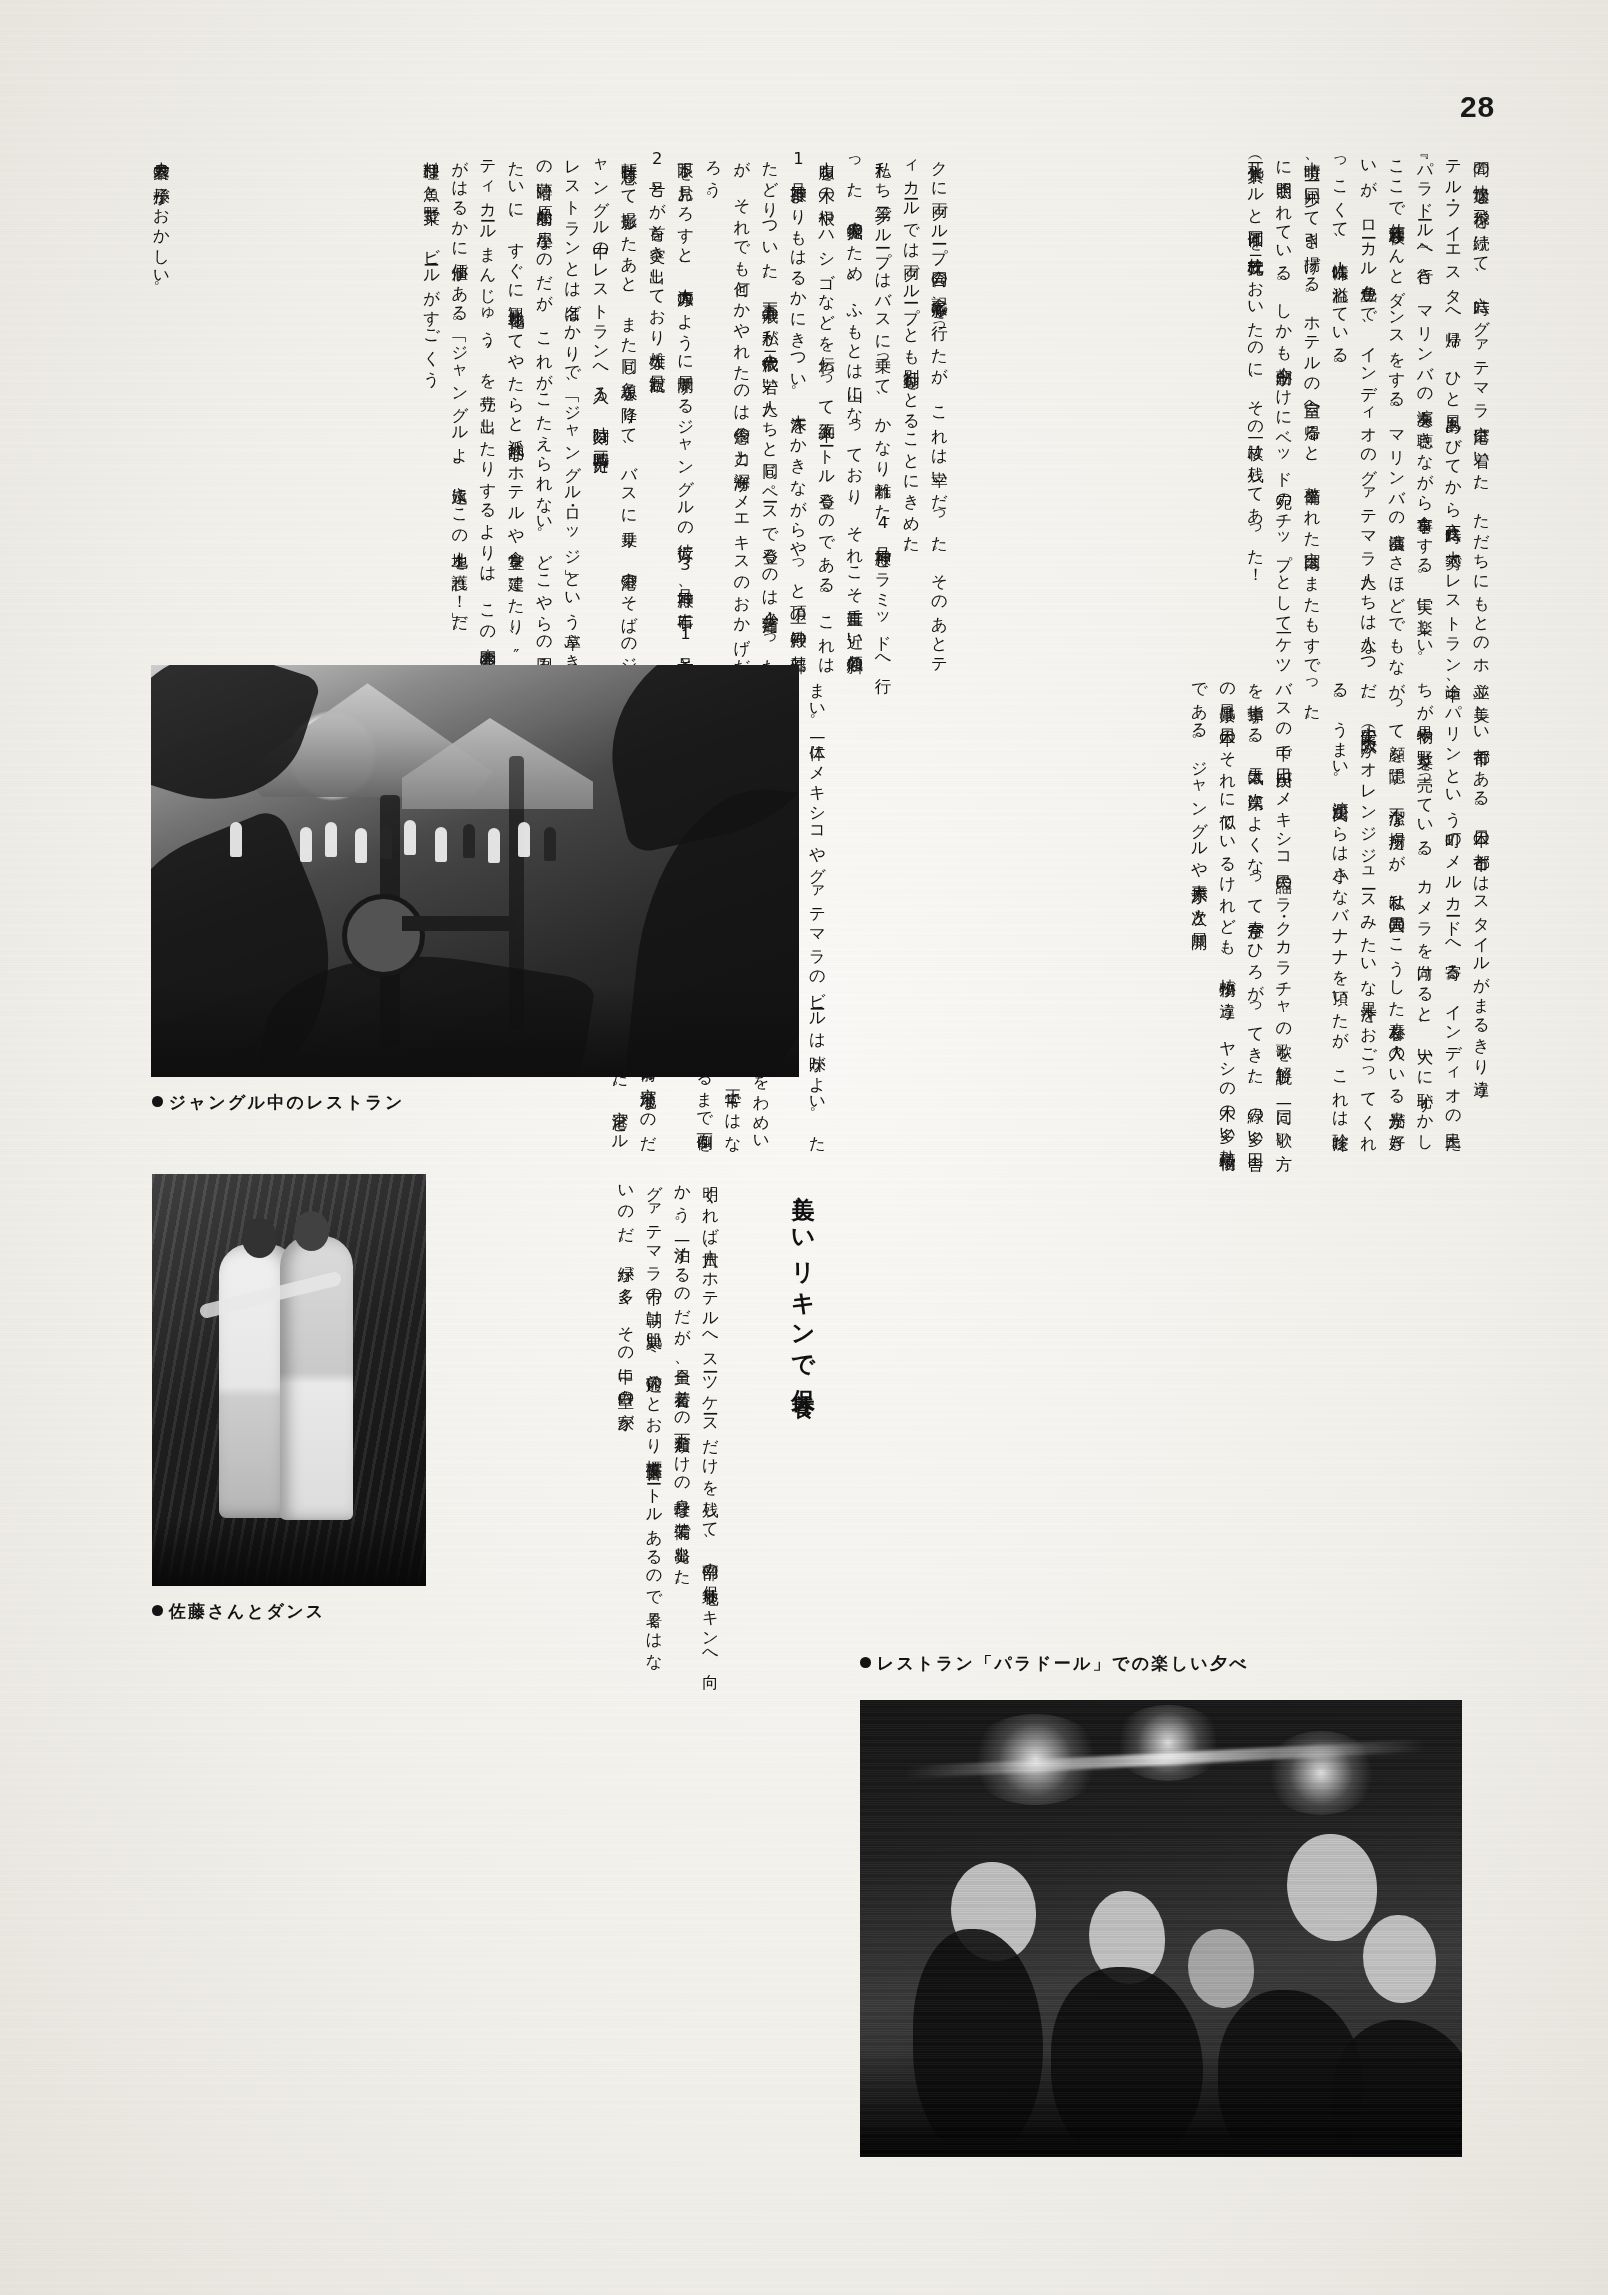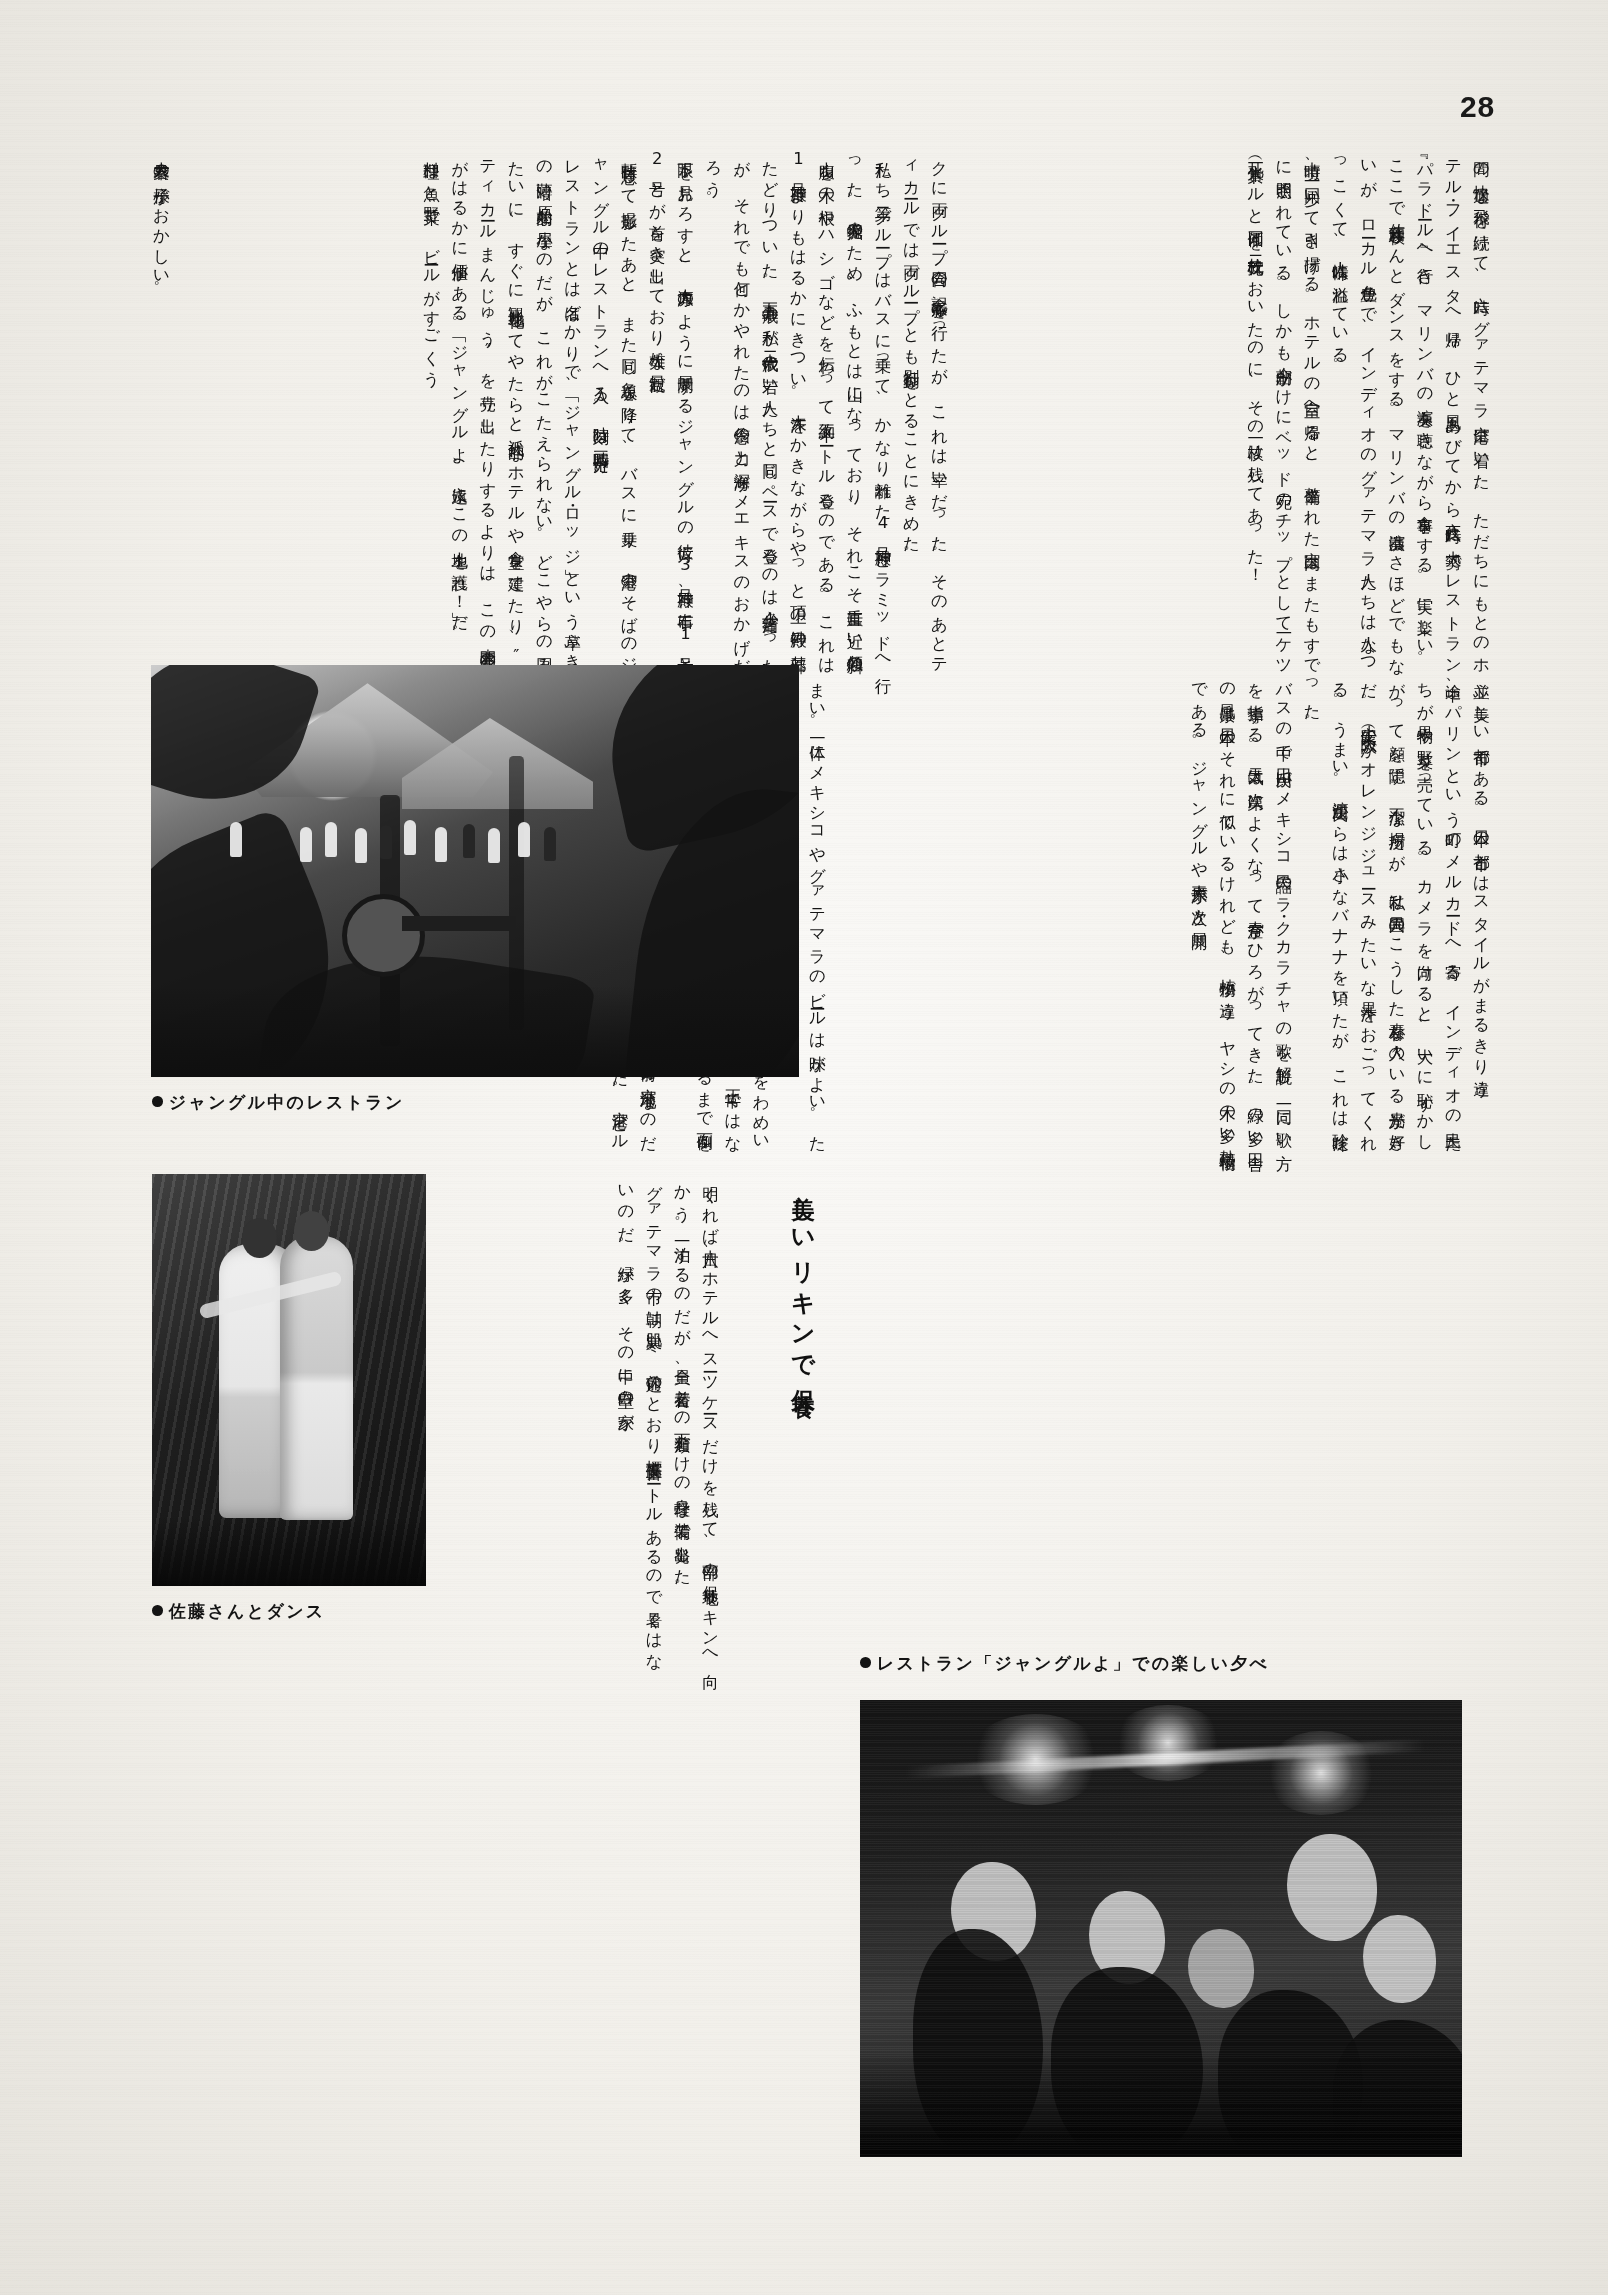--- a/index.html
+++ b/index.html
@@ -337,21 +337,21 @@
     <div class="dance-wall"></div>
     <div class="dancer-a"></div>
     <div class="dancer-b"></div>
     <div class="head" style="left:90px; top:44px;"></div>
     <div class="head" style="left:142px; top:37px; background:#4a4338;"></div>
     <div style="position:absolute; left:46px; top:114px; width:145px; height:13.7px; background:#e7e3d6; opacity:.8; transform:rotate(-14deg); border-radius:6.9px;"></div>
     <div style="position:absolute; left:0; bottom:0; width:100%; height:69px; background:linear-gradient(0deg,#0e0d0b 0%, rgba(14,13,11,0) 100%);"></div>
   </div>
   <div class="caption" style="top:1600px; left:152px;"><span class="bullet"></span><span>佐藤さんとダンス</span></div>
 
-  <div class="caption" style="top:1652px; left:860px;"><span class="bullet"></span><span>レストラン「ジャングルよ」での楽しい夕べ</span></div>
+  <div class="caption" style="top:1652px; left:860px;"><span class="bullet"></span><span>レストラン「パラドール」での楽しい夕べ</span></div>
   <div class="photo" id="photo-paradol">
     <div class="par-glow" style="left:107px; top:13.7px; width:137px; height:91px;"></div>
     <div class="par-glow" style="left:251px; top:4.6px; width:114px; height:76px;"></div>
     <div class="par-glow" style="left:404px; top:30.5px; width:114px; height:84px;"></div>
     <div style="position:absolute; left:46px; top:53px; width:518px; height:12.2px; background:linear-gradient(90deg, rgba(255,255,255,.0), rgba(255,255,255,.75), rgba(255,255,255,.0)); transform:rotate(-3deg); filter:blur(1.5px);"></div>
 
     <div class="par-blob" style="left:91px; top:162px; width:85px; height:99px;"></div>
     <div class="par-blob" style="left:229px; top:191px; width:76px; height:93px;"></div>
     <div class="par-blob" style="left:427px; top:134px; width:90px; height:107px;"></div>
     <div class="par-blob" style="left:503px; top:215px; width:73px; height:88px;"></div>

